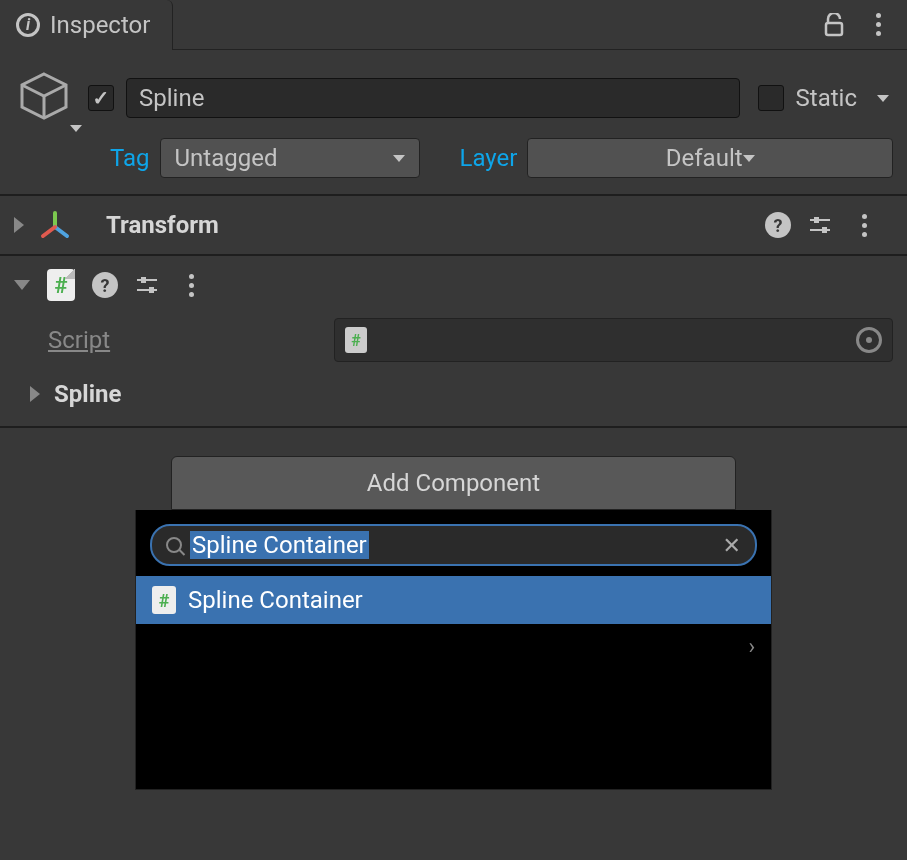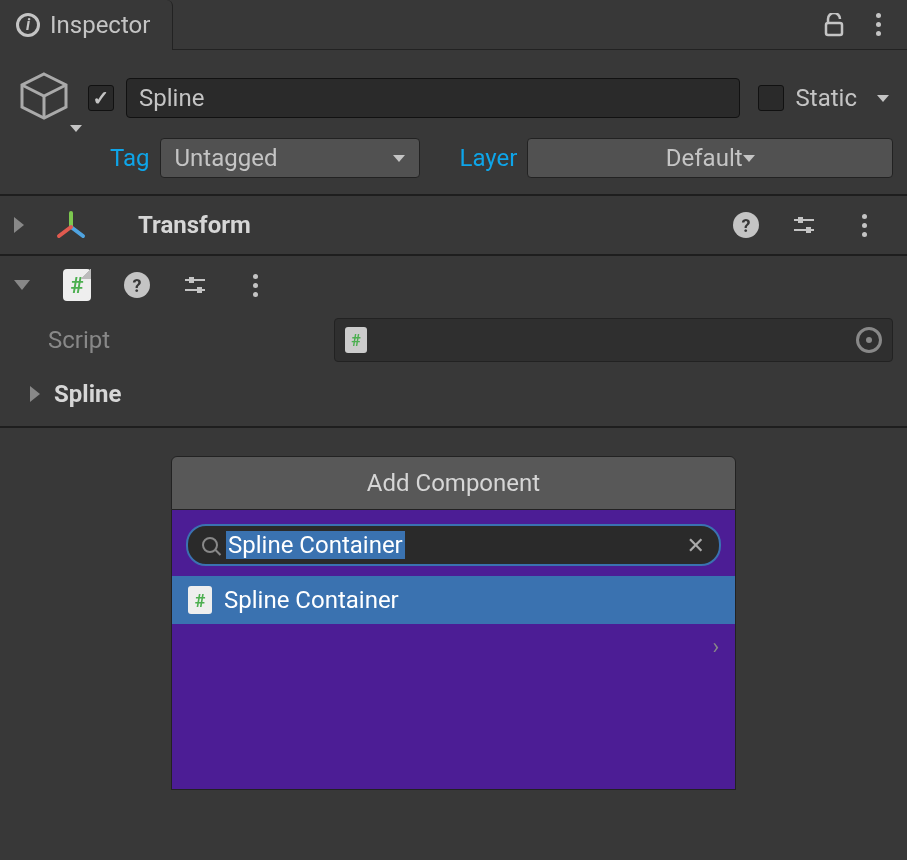--- a/index.html
+++ b/index.html
@@ -24,48 +24,48 @@
   .static-lbl { color: #c4c4c4; display:flex; align-items:center; gap:20px; padding-right: 4px; }
   .dd-arrow { width:0; height:0; border-left:6px solid transparent; border-right:6px solid transparent; border-top:7px solid #c4c4c4; display:inline-block; }
 
   .tag-row { display:flex; align-items:center; padding: 0 14px 16px 110px; gap: 10px; }
   .tag-row .lbl { color:#0ea5e9; }
   .dropdown { background:#515151; border:1px solid #222; border-radius:4px; padding:5px 14px; color:#c4c4c4; display:flex; align-items:center; justify-content:space-between; height:40px; }
   .dd-tag { width: 260px; }
   .dd-layer { flex:1;justify-content:center; }
 
   .component { border-top: 2px solid #1e1e1e; }
-  .comp-header { display:flex; align-items:center; padding: 10px 14px 10px 14px; gap: 32px; height: 58px; }
+  .comp-header { display:flex; align-items:center; padding: 10px 14px 10px 14px; gap: 16px; height: 58px; }
   .tri { width:0; height:0; border-top:8px solid transparent; border-bottom:8px solid transparent; border-left:10px solid #888; }
   .tri.down { width:0; height:0; border-left:8px solid transparent; border-right:8px solid transparent; border-top:10px solid #888; border-bottom:none; }
   .comp-icon { width: 30px; height: 30px; display:flex; align-items:center; justify-content:center; }
   .axes svg { width:30px; height:30px; }
   .script-file { width:28px; height:32px; background:#eee; border-radius:4px; position:relative; display:flex; align-items:center; justify-content:center; }
   .script-file::before { content:""; position:absolute; top:0; right:0; width:10px; height:10px; background: linear-gradient(135deg, transparent 49%, #bbb 50%); }
   .script-file .hash { color:#4caf50; font-weight:bold; font-size:22px; }
   .comp-title { flex:1; font-weight:bold; color:#d6d6d6; margin-left: 20px; }
   .help-icon { width:26px; height:26px; border-radius:50%; background:#c4c4c4; color:#383838; display:flex; align-items:center; justify-content:center; font-weight:bold; font-size:18px; }
   .preset-icon { width:26px; height:26px; display:flex; align-items:center; justify-content:center; }
 
   .script-row { display:flex; align-items:center; padding: 4px 14px 12px 48px; gap:16px; }
-  .script-label { width: 270px; color:#888; }
+  .script-label { width: 270px; color:#888;text-decoration:underline; }
   .script-field { flex:1; background:#2f2f2f; border:1px solid #222; border-radius:4px; padding:5px 10px; display:flex; align-items:center; gap:8px; height:44px; color:#888; }
   .script-field .sf-icon { width:22px; height:26px; background:#ccc; border-radius:3px; display:flex; align-items:center; justify-content:center; }
   .script-field .sf-icon .hash { color:#4caf50; font-weight:bold; font-size:16px; }
   .obj-pick { width:26px; height:26px; border:3px solid #888; border-radius:50%; position:relative; margin-left:auto; }
   .obj-pick::after { content:""; position:absolute; width:6px; height:6px; background:#888; border-radius:50%; top:7px; left:7px; }
 
   .spline-row { display:flex; align-items:center; padding: 6px 14px 18px 30px; gap: 14px; }
   .spline-row .tri { }
   .spline-row .lbl { font-weight:bold; color:#d6d6d6; }
 
   .body-area { border-top:2px solid #1e1e1e; padding-top: 28px; display:flex; flex-direction:column; align-items:center; }
   .add-comp-btn { width: 565px; background:#585858; border:1px solid #222; border-radius:6px 6px 0 0; height:54px; display:flex; align-items:center; justify-content:center; color:#d6d6d6; font-size:24px; }
   
-  .popup { width: 565px; background:#4c1d95; border:1px solid #222; border-top:none; display:flex; flex-direction:column; }
+  .popup { width: 637px; background:#000000; border:1px solid #222; border-top:none; display:flex; flex-direction:column; }
   .search-wrap { padding: 14px 14px 10px 14px; }
   .search-field { background:#2a2a2a; border:2px solid #3a72b0; border-radius:20px; height:42px; display:flex; align-items:center; padding:0 14px; gap:8px; }
   .mag { width:16px; height:16px; border:2px solid #888; border-radius:50%; position:relative; }
   .mag::after { content:""; position:absolute; width:2px; height:7px; background:#888; transform:rotate(-45deg); right:-3px; bottom:-5px; }
   .search-text { flex:1; color:#d6d6d6; }
   .search-sel { background:#3a72b0; color:#fff; padding:0 2px; }
   .clear-x { color:#aaa; font-size:22px; }
   .search-title { background:#3f3f3f; text-align:center; padding:10px 0; color:#d6d6d6; border-top:1px solid #222; border-bottom:1px solid #222; }
   .result { display:flex; align-items:center; gap:12px; padding:10px 16px; }
   .result.selected { background:#3a72b0; color:#fff; }

